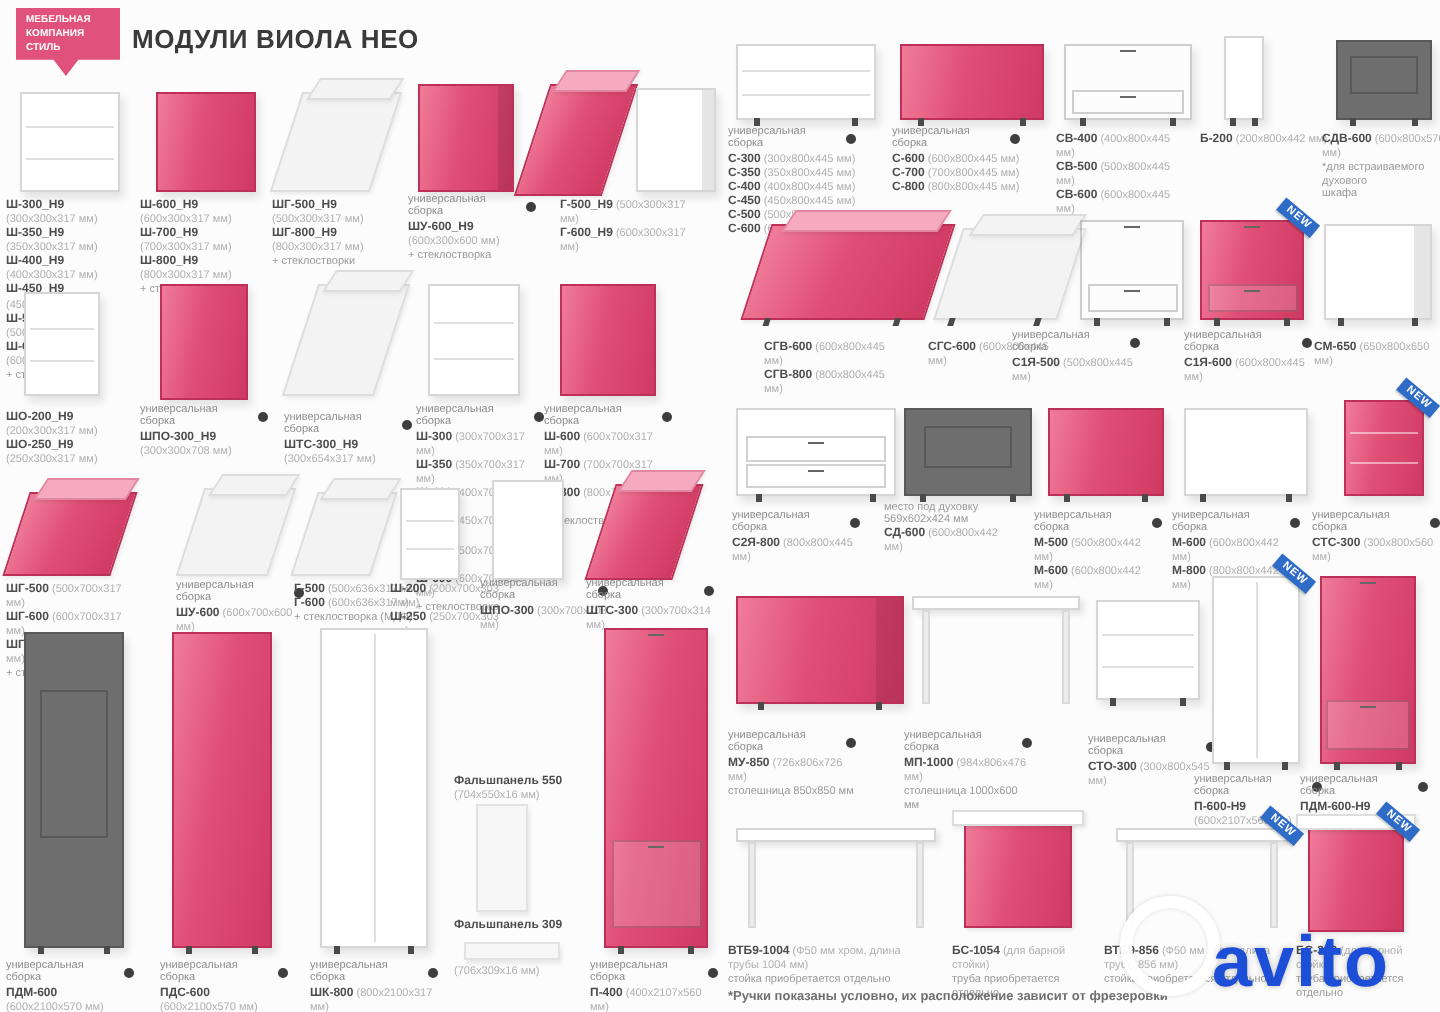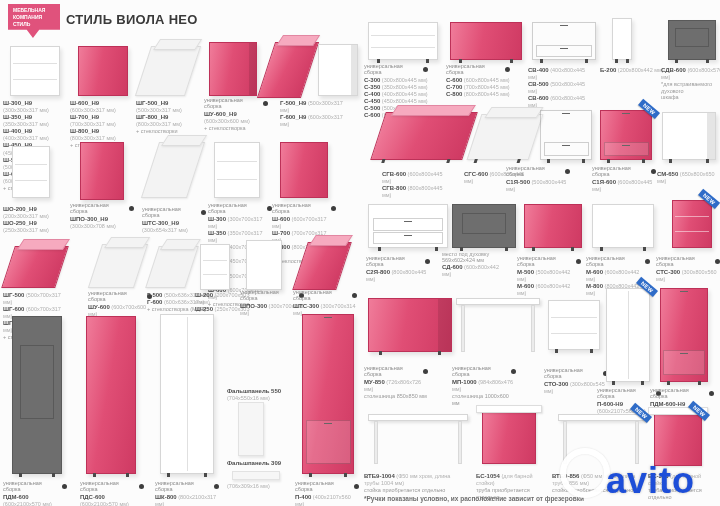--- a/index.html
+++ b/index.html
@@ -52,21 +52,21 @@
 </style>
 </head>
 <body>
 
 <div id="canvas">
   <div class="brand-badge">
     <div>МЕБЕЛЬНАЯ</div>
     <div>КОМПАНИЯ</div>
     <div>СТИЛЬ</div>
   </div>
-  <div class="page-title">СТИЛЬ ВИОЛА НЕО</div>
+  <div class="page-title">МОДУЛИ ВИОЛА НЕО</div>
 
   <div id="items">
       <div class="art white shelves" style="left: 10px; top: 46px; width: 50px; height: 50px;">
         <div class="shelf" style="top: 33%;"></div>
         <div class="shelf" style="top: 66%;"></div>
       </div>
       <div class="label" style="left: 3px; top: 100px; width: 64px;">
         <div class="line"><span class="code">Ш-300_Н9</span><span class="dims"> (300х300х317 мм)</span></div>
         <div class="line"><span class="code">Ш-350_Н9</span><span class="dims"> (350х300х317 мм)</span></div>
         <div class="line"><span class="code">Ш-400_Н9</span><span class="dims"> (400х300х317 мм)</span></div>

